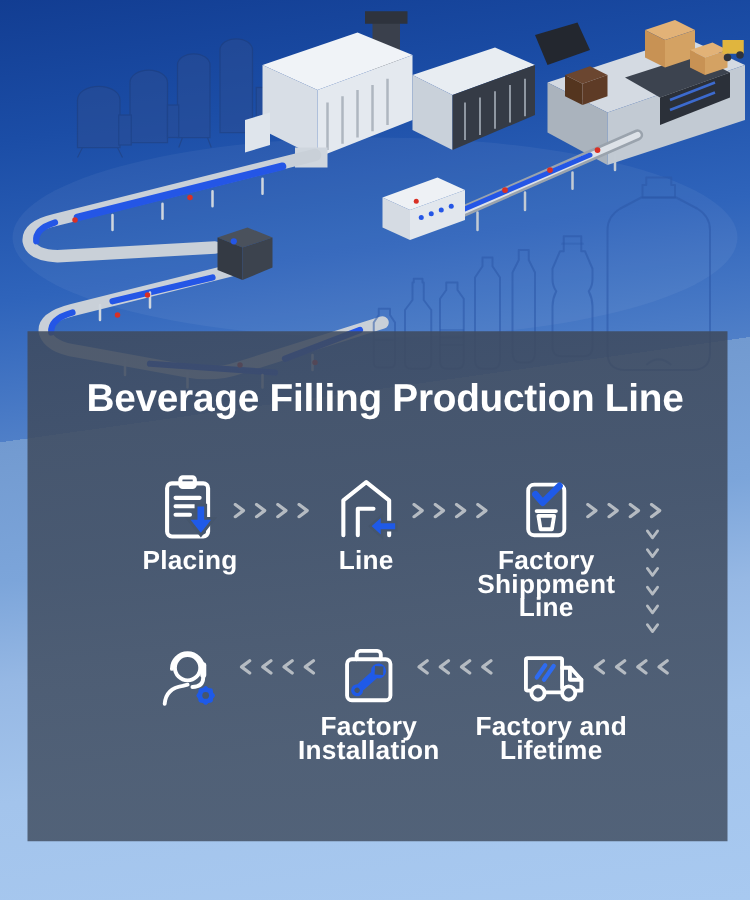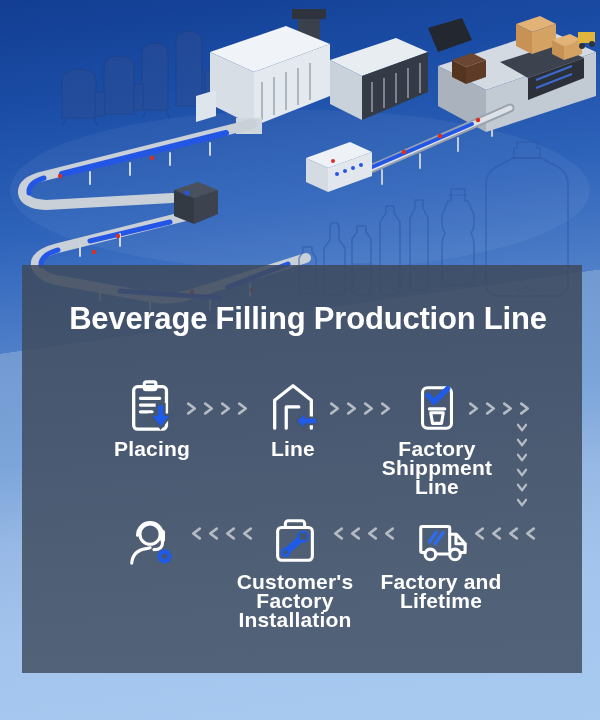--- a/index.html
+++ b/index.html
@@ -235,21 +235,20 @@
       </g>
       <g transform="rotate(-42 28 33)">
         <rect x="16" y="29.5" width="22" height="7" rx="3.5" fill="#1f5ae8"></rect>
         <circle cx="39" cy="33" r="6.2" fill="#1f5ae8"></circle>
         <rect x="36" y="29.5" width="7" height="7" fill="#46566c" transform="rotate(45 39.5 33)"></rect>
         <circle cx="15" cy="33" r="5" fill="#1f5ae8"></circle>
         <circle cx="15" cy="33" r="2.2" fill="#46566c"></circle>
       </g>
     </svg>
     <div class="lines">
-      <div class="line">Customer's</div>
       <div class="line">Factory</div>
       <div class="line">Installation</div>
     </div>
   </div>
 
   <div class="step" style="left:356px;top:512px">
     <svg class="icon" width="54" height="54" viewBox="0 0 56 56">
       <g stroke="#fff" stroke-width="3.2" fill="none" stroke-linecap="round" stroke-linejoin="round">
         <path d="M11.5,42 h-3 a1.5,1.5 0 0 1 -1.5,-1.5 V16.5 a1.5,1.5 0 0 1 1.5,-1.5 h27 a1.5,1.5 0 0 1 1.5,1.5 V40"></path>
         <path d="M37,23 h7 l9,10 v9 h-4.5"></path>

